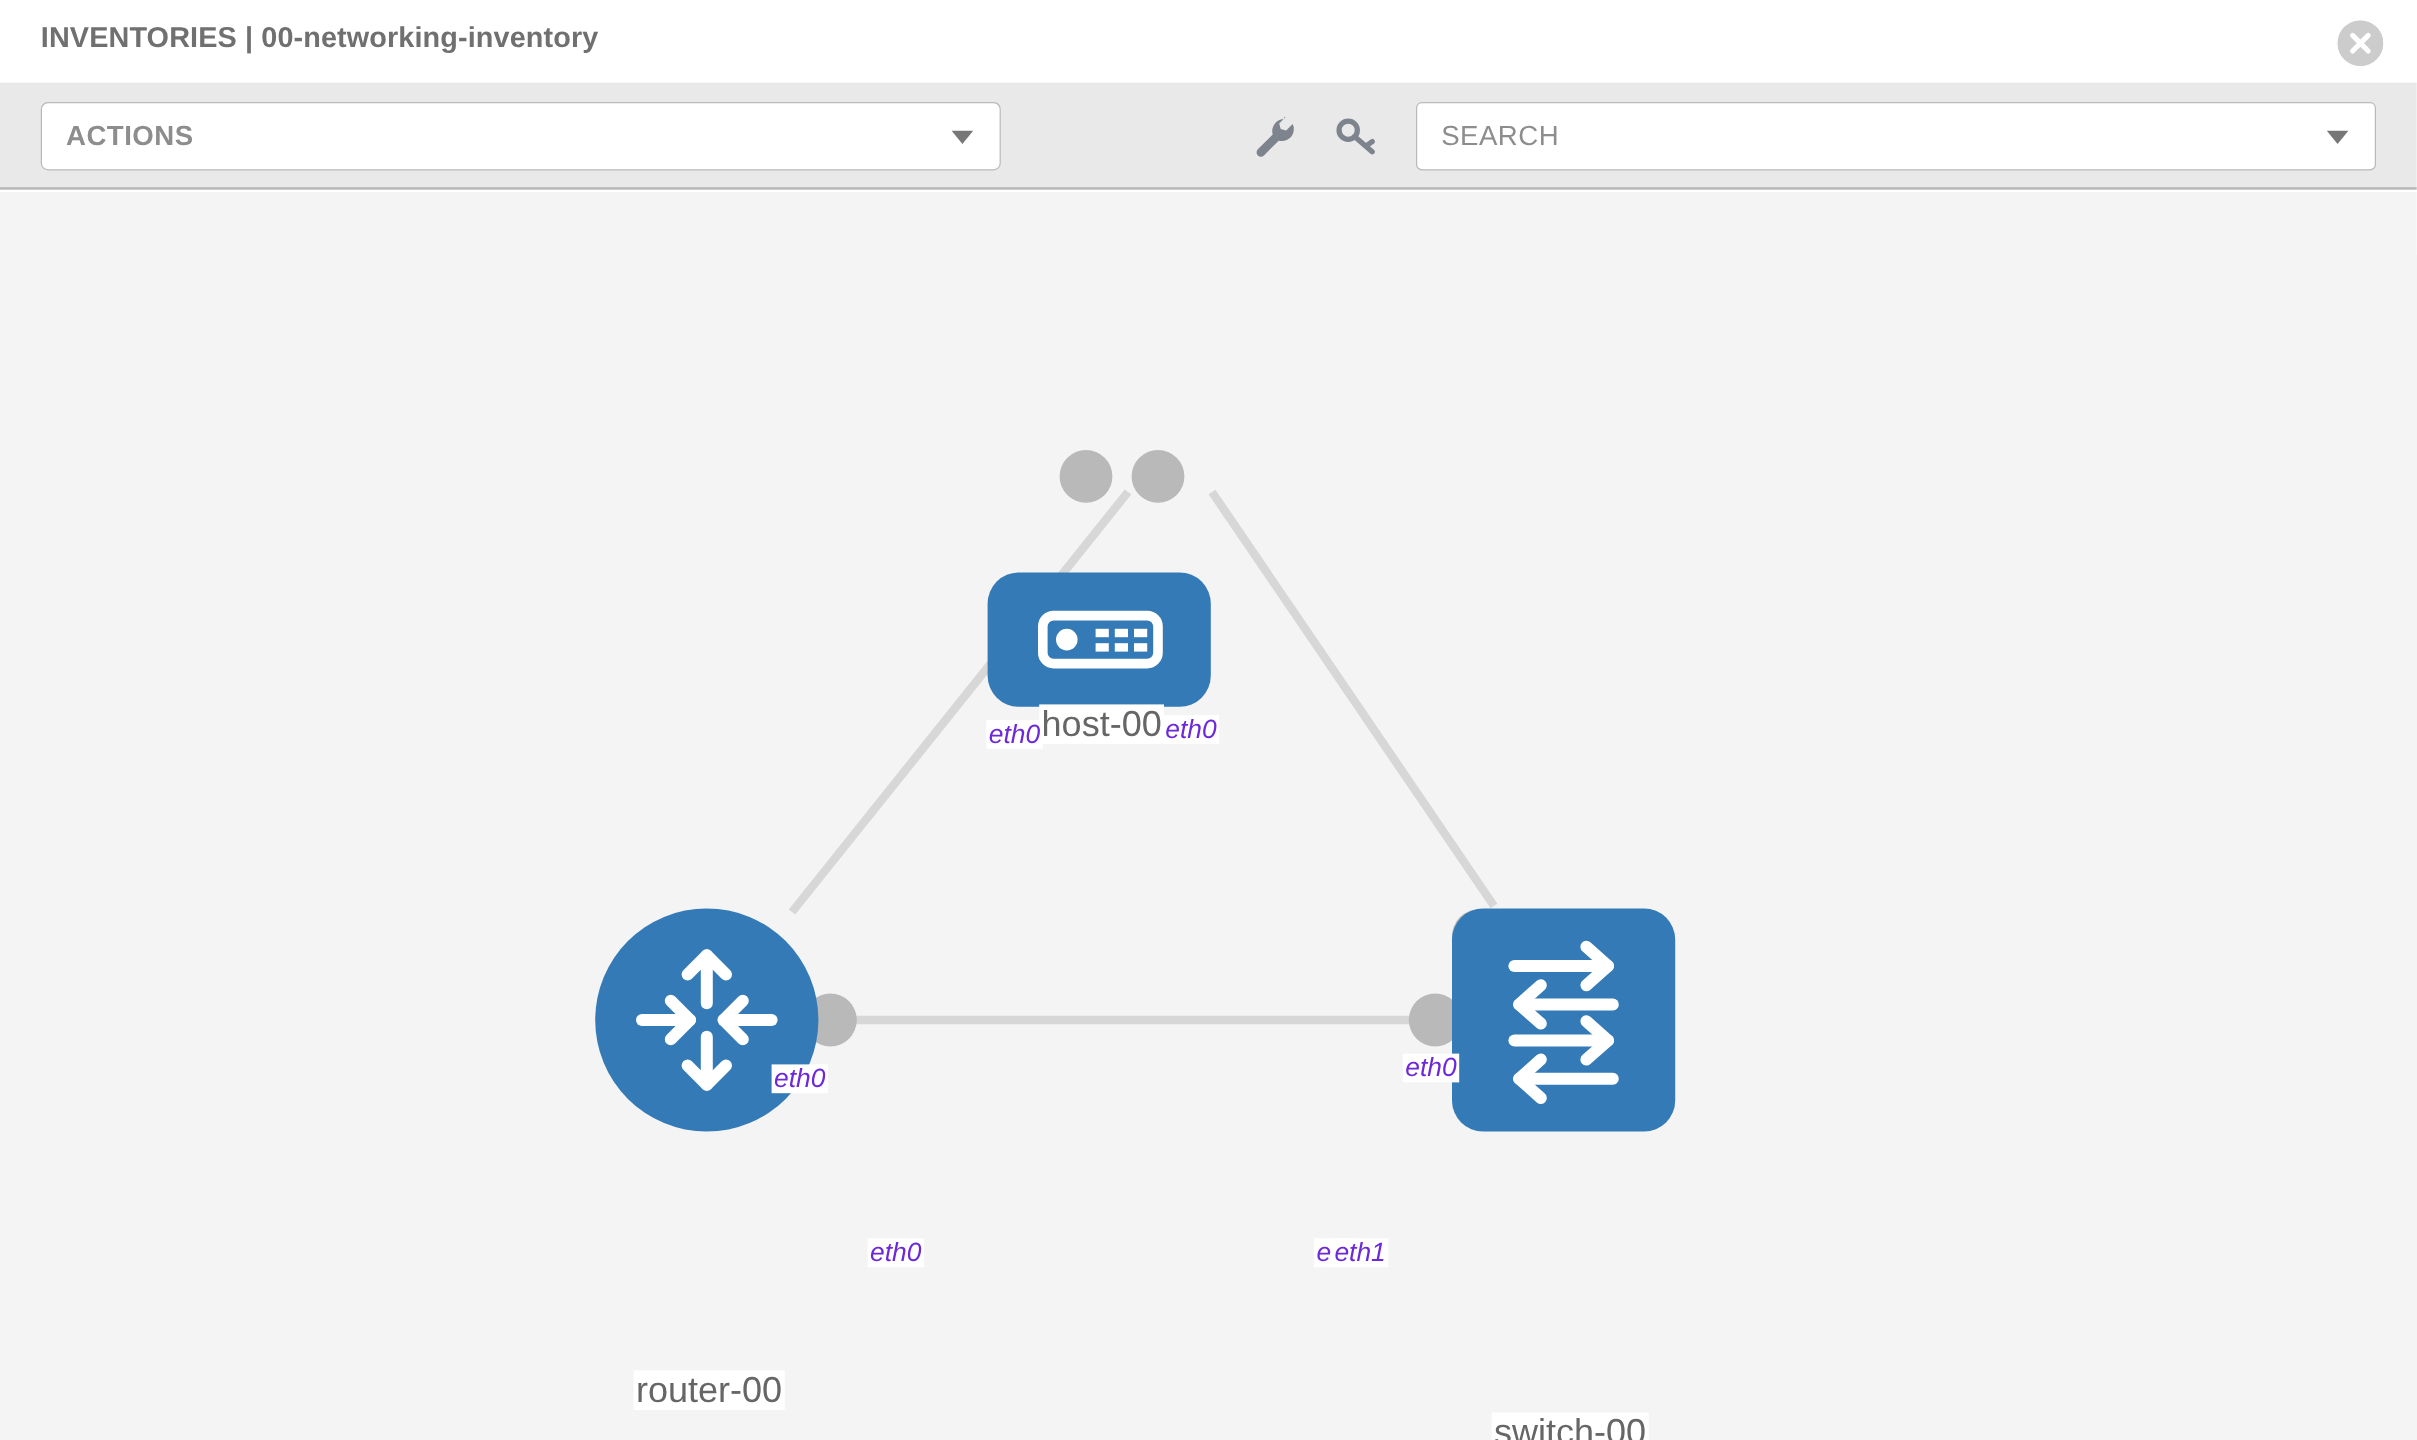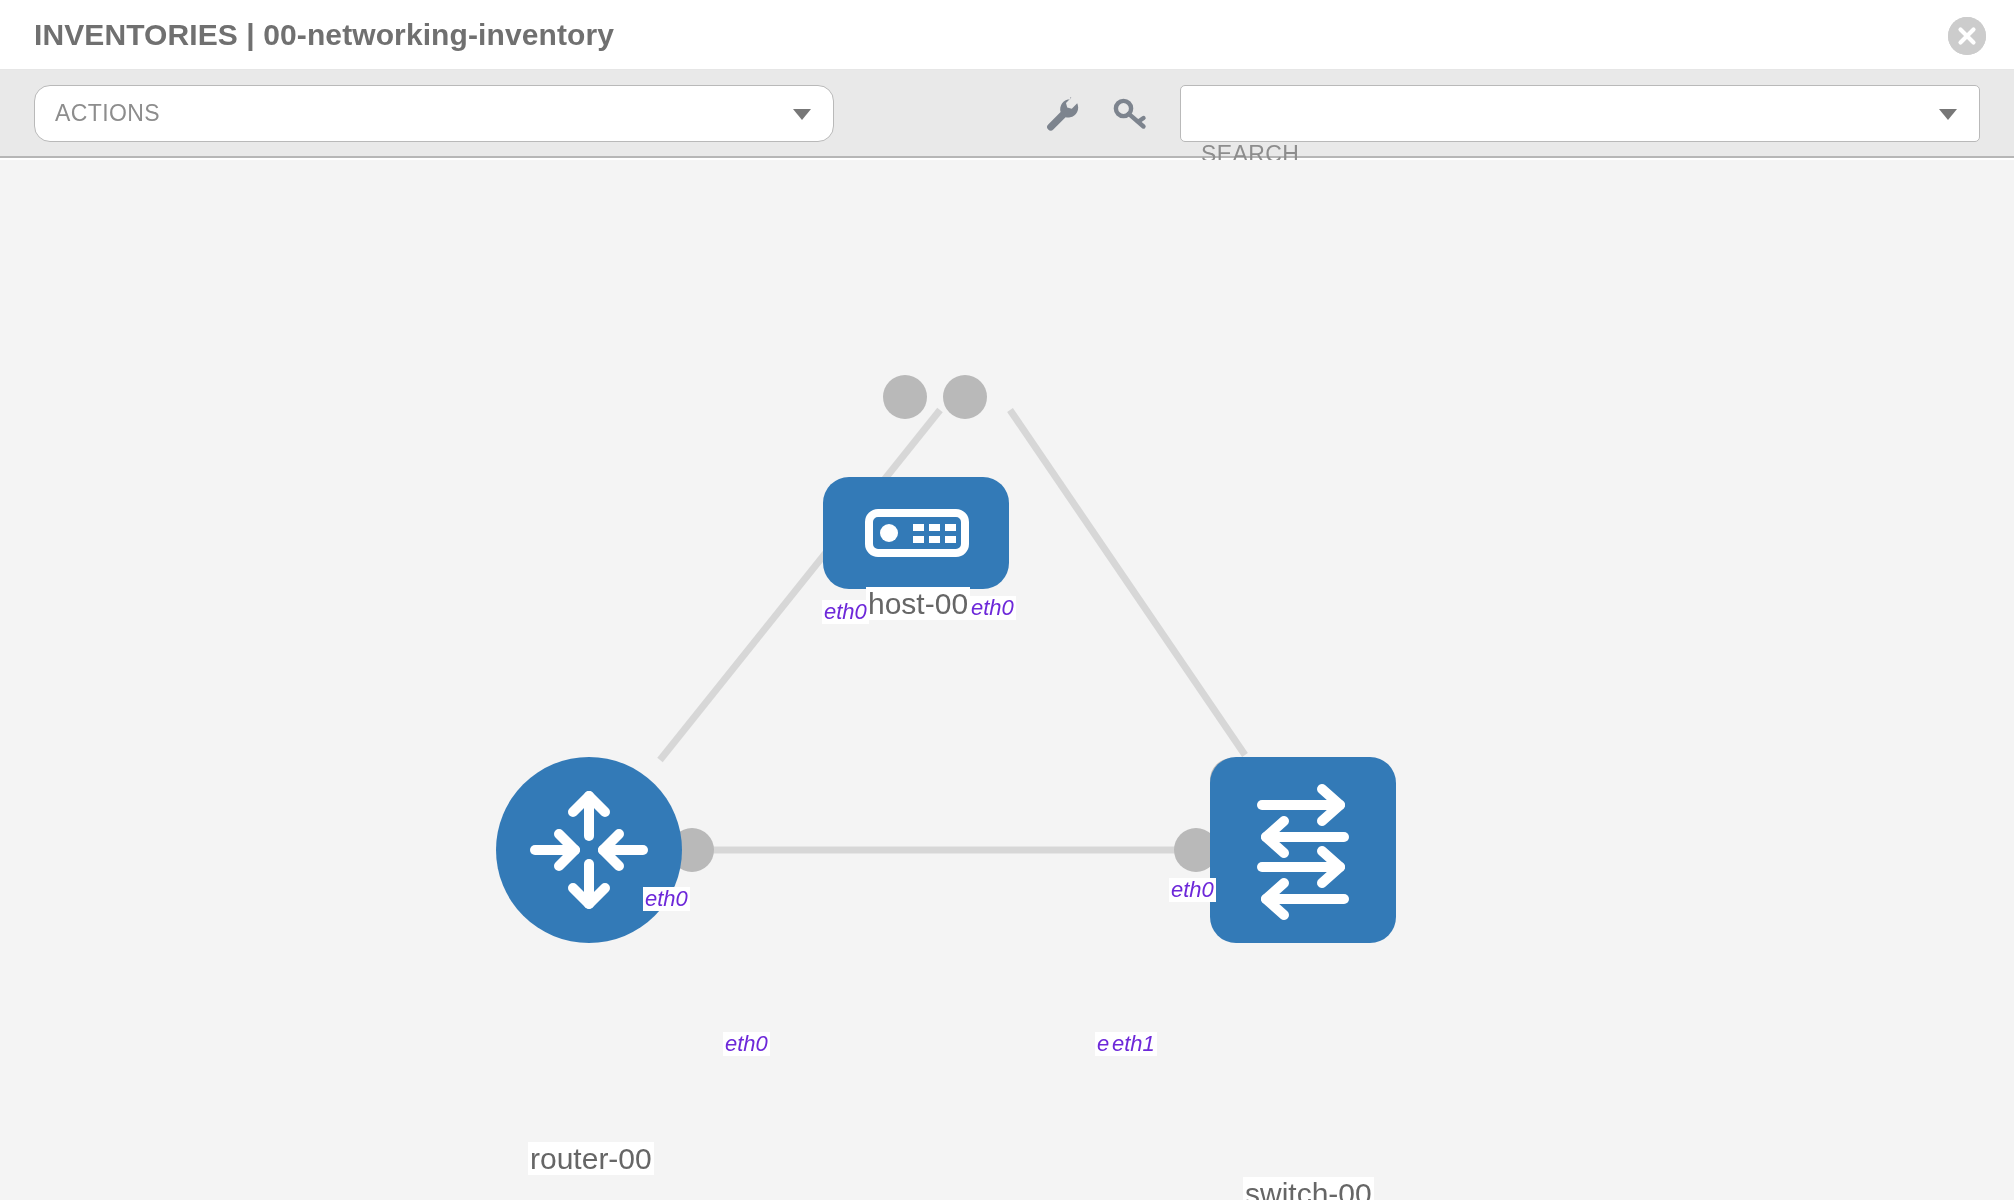--- a/index.html
+++ b/index.html
@@ -19,21 +19,21 @@
 
   
   .header {
     position: absolute; left: 0; top: 0;
     width: 2014px; height: 70px;
     background: #ffffff;
     border-bottom: 1px solid #e6e6e6;
   }
   .page-title {
     position: absolute; left: 34px; top: 18px;
-    font-size: 30px; font-weight: bold;
+    font-size: 24px; font-weight: bold;
     color: #707070;
     letter-spacing: 0.1px;
     white-space: nowrap;
   }
   .close-btn {
     position: absolute; right: 28px; top: 17px;
     width: 38px; height: 38px;
     border-radius: 50%;
     background: #cccccc;
     cursor: pointer;
@@ -45,22 +45,23 @@
     position: absolute; left: 0; top: 70px;
     width: 2014px; height: 88px;
     background: #e9e9e9;
     border-bottom: 2px solid #b6b6b6;
   }
   .actions-select {
     position: absolute; left: 34px; top: 85px;
     width: 800px; height: 57px;
     background: #ffffff;
     border: 1px solid #b9b9b9;
-    border-radius: 16px;
-    cursor: pointer;
+    border-radius: 6px;
+    cursor: pointer;
+    font-weight: bold;
   }
   .actions-select .label {
     position: absolute; left: 20px; top: 14px;
     font-size: 23px; color: #8d8d8d;
     letter-spacing: 0.4px;
   }
   .caret {
     position: absolute; right: 22px; top: 23px;
     width: 0; height: 0;
     border-left: 9px solid transparent;
@@ -79,21 +80,20 @@
     width: 800px; height: 57px;
     background: #ffffff;
     border: 1px solid #b9b9b9;
     border-radius: 5px;
     cursor: text;
   }
   .search-select .label {
     position: absolute; left: 20px; top: 14px;
     font-size: 23px; color: #8d8d8d;
     letter-spacing: 0.4px;
-    margin-top: 41px;
   }
 
   
   .canvas {
     position: absolute; left: 0; top: 160px;
     width: 2014px; height: 1040px;
     background: #f4f4f4;
     overflow: hidden;
   }
   .topology-svg {

